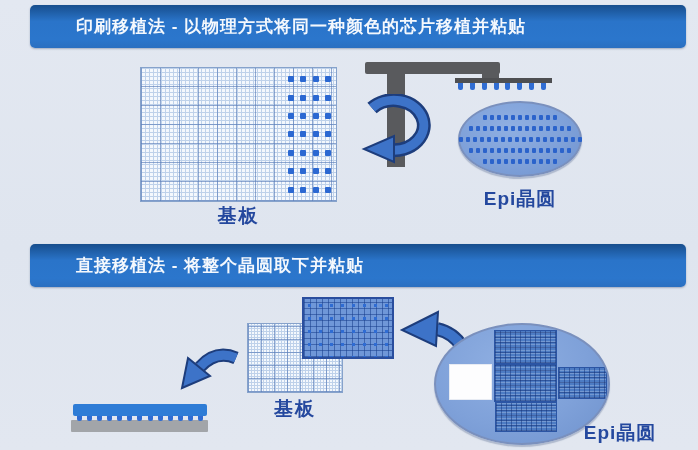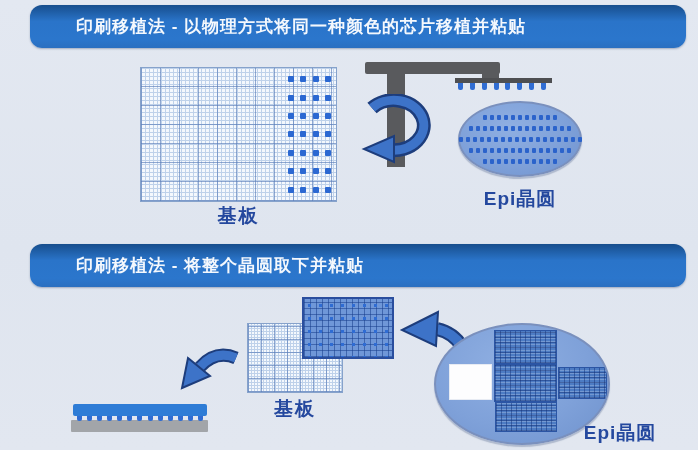--- a/index.html
+++ b/index.html
@@ -3,21 +3,21 @@
 <meta charset="utf-8">
 <style>
   html,body{margin:0;padding:0;}
   body{
     width:698px;height:450px;position:relative;overflow:hidden;
     background:linear-gradient(180deg,#e3e8f1 0%,#dfe5ef 55%,#e2e7f0 100%);
     font-family:"Liberation Sans","DejaVu Sans",sans-serif;
   }
   .abs{position:absolute;}
   .banner{
-    left:30px;width:656px;height:43px;border-radius:12px;
+    left:30px;width:656px;height:43px;border-radius:5px;
     background:linear-gradient(180deg,#174e8d 0%,#2a74c9 38%,#2b76cc 80%,#2a6fc0 100%);
     box-shadow:0 1px 2px rgba(40,60,100,.35);
     color:#f4f8fd;font-weight:bold;font-size:17px;letter-spacing:1px;
     line-height:44px;padding-left:46px;box-sizing:border-box;white-space:nowrap;
   }
   .gridbox{
     background-color:#f4f8fd;
     background-image:
       repeating-linear-gradient(0deg,rgba(90,125,185,.65) 0 1px,transparent 1px 19px),
       repeating-linear-gradient(90deg,rgba(90,125,185,.65) 0 1px,transparent 1px 19px),
@@ -212,21 +212,21 @@
         <div class="rep"></div>
         <div class="rep"></div>
         <div class="rep"></div>
         <div class="rep"></div>
       </div>
   </div>
 </div>
 <div class="abs label" style="left:458px;top:186px;width:124px;letter-spacing:1px">Epi晶圆</div>
 
 <div class="abs banner" style="top:244px">
-  <span>印刷移植法 - 将整个晶圆取下并粘贴</span>
+  <span>直接移植法 - 将整个晶圆取下并粘贴</span>
 </div>
 
 <div class="abs bar-gray" style="left:71px;top:420px;width:137px;height:12px"></div>
 <div class="abs teeth t2" style="left:77px;top:415px;width:126px;height:6px">
     <div class="rep"></div>
     <div class="rep"></div>
     <div class="rep"></div>
     <div class="rep"></div>
     <div class="rep"></div>
     <div class="rep"></div>

